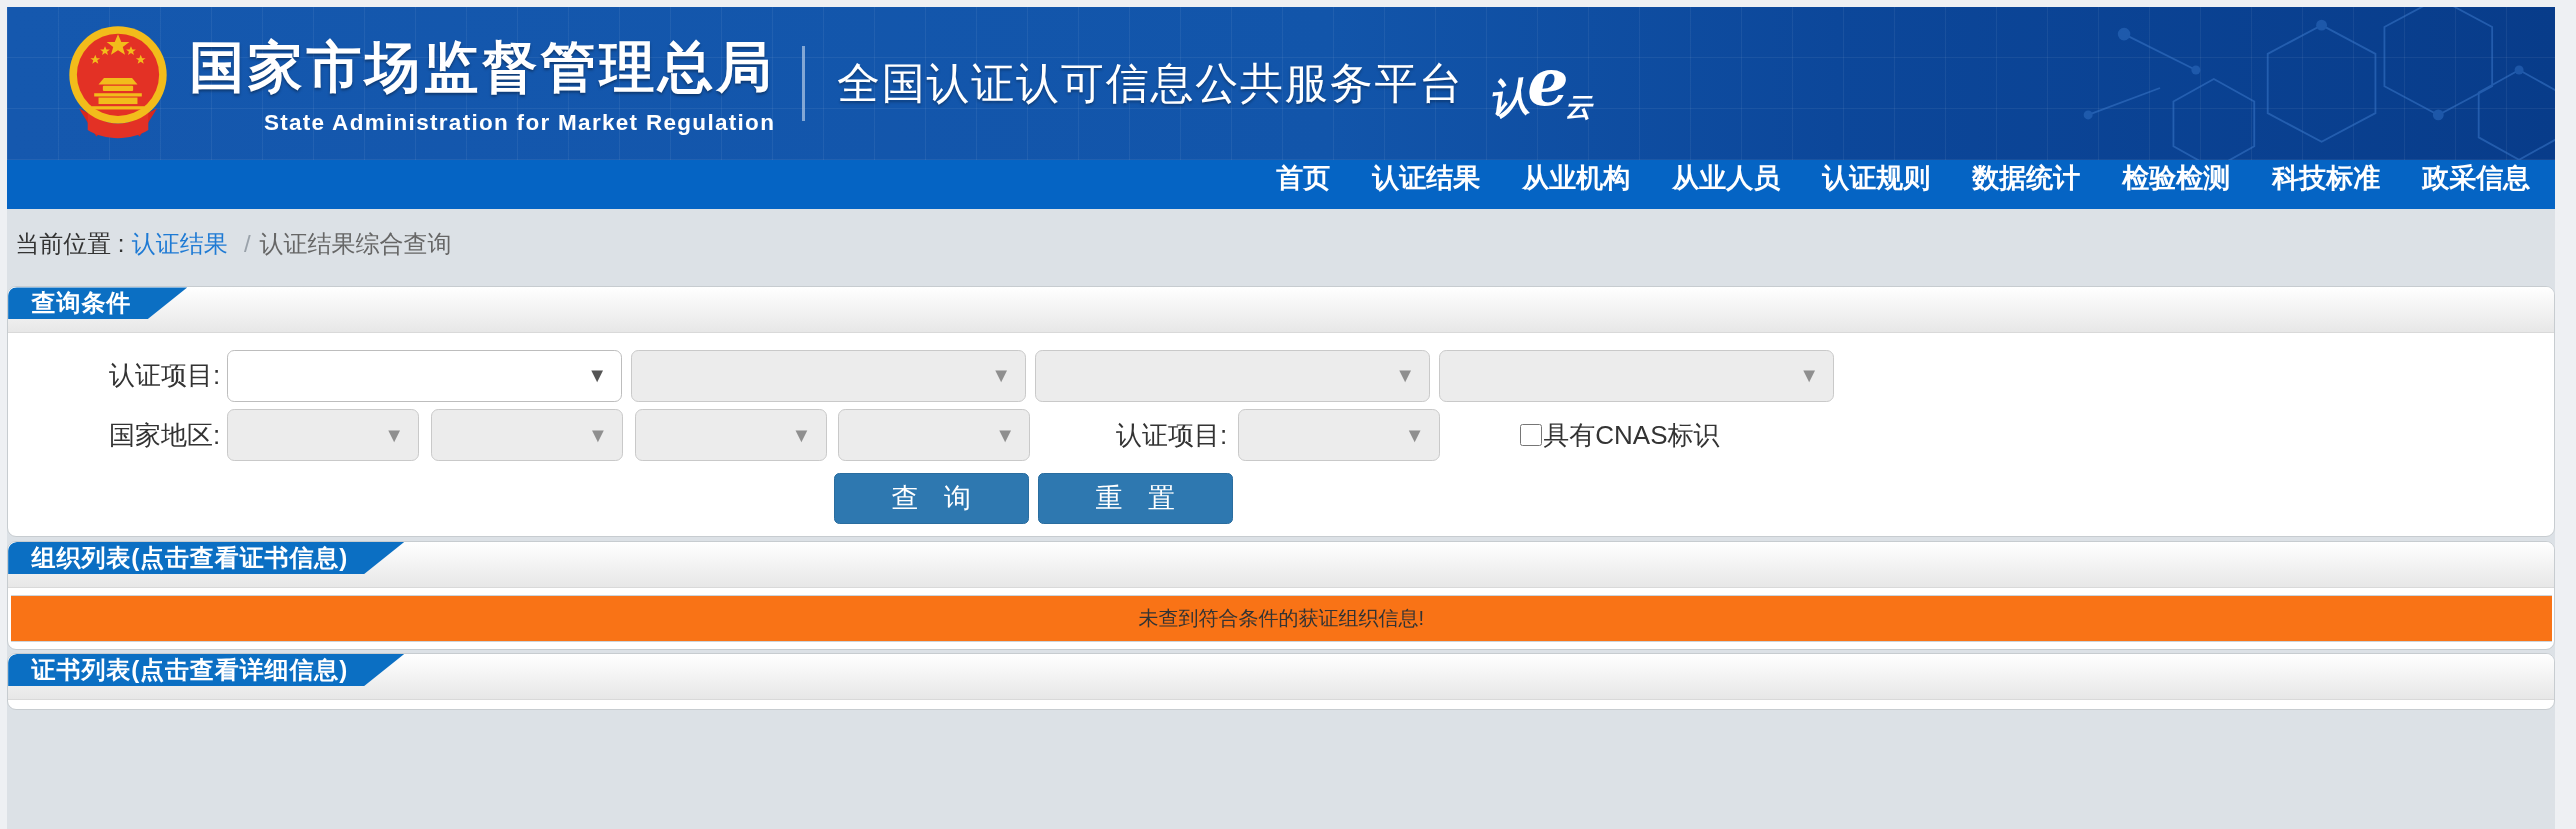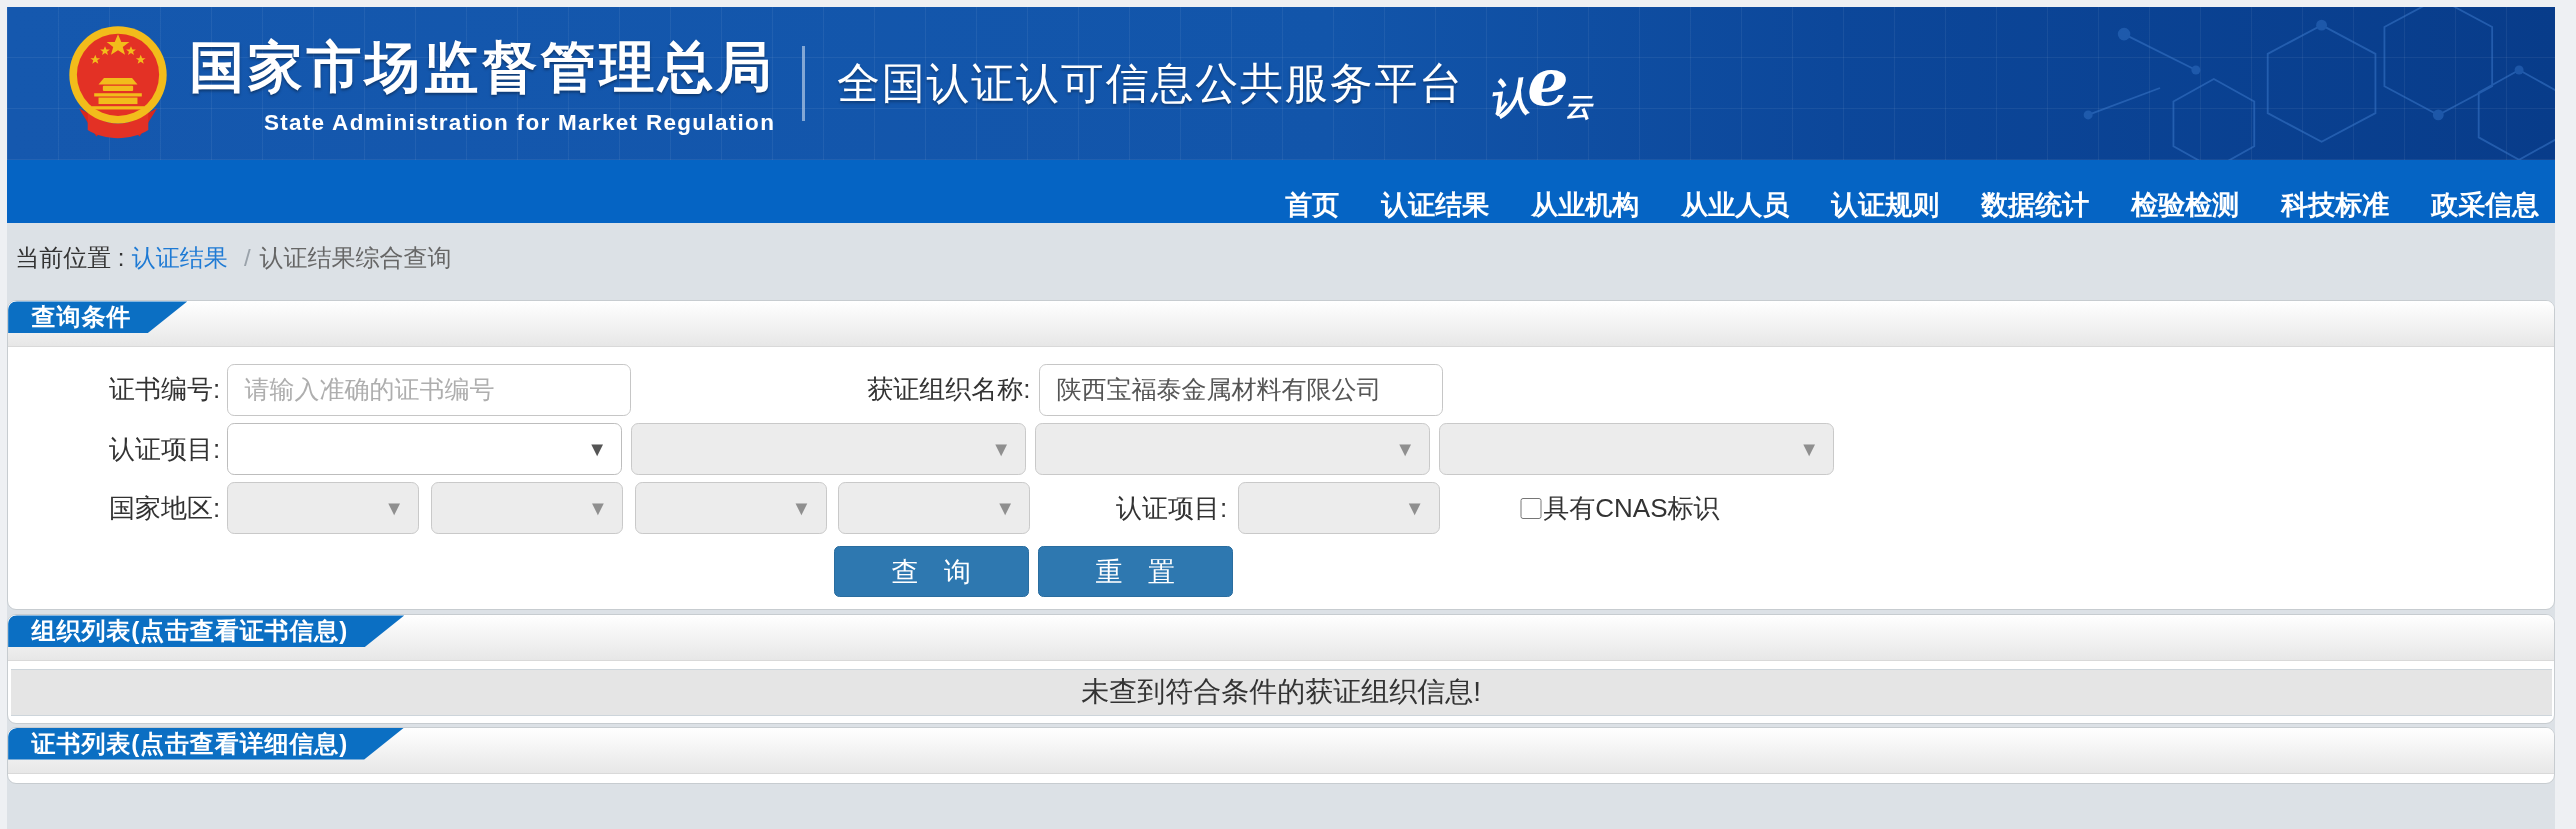--- a/index.html
+++ b/index.html
@@ -34,22 +34,22 @@
   .platform-title{color:#fff;font-size:43px;letter-spacing:1.8px;white-space:nowrap;position:relative;z-index:2;
     text-shadow:0 1.8px 2.7px rgba(0,0,0,.3);}
   .cloudlogo{display:flex;align-items:flex-end;color:#fff;margin-left:25px;position:relative;z-index:2;
     font-style:italic;font-weight:bold;line-height:1;}
   .cloudlogo .l-ren{font-size:40px;transform:rotate(-6deg);}
   .cloudlogo .l-e{font-size:65px;margin:0 -3.6px 1.8px -1.8px;font-family:"DejaVu Serif",serif;}
   .cloudlogo .l-yun{font-size:27px;margin-bottom:-3.6px;}
 
   
   .topnav{
-    height:63px;background:#0564c4;display:flex;align-items:flex-end;
-    justify-content:flex-end;gap:42px;padding-right:16px;
+    height:49px;background:#0564c4;display:flex;align-items:flex-start;
+    justify-content:flex-end;gap:42px;padding-right:25px;
   }
   .nav-item{color:#fff;font-size:27px;font-weight:bold;white-space:nowrap;cursor:pointer;}
 
   
   .main{background:#dce1e6;height:622px;}
   .breadcrumb{height:70px;display:flex;align-items:center;padding-left:8px;font-size:24px;color:#333;}
   .breadcrumb .bc-link{color:#1e7ad4;margin:0 7.2px;cursor:pointer;}
   .breadcrumb .bc-sep{color:#9aa2aa;margin:0 9px;}
   .breadcrumb .bc-cur{color:#666;}
 
@@ -87,22 +87,22 @@
   .cnasbox{display:flex;align-items:center;margin-left:80px;}
   .cnasbox input{width:21.6px;height:21.6px;margin:0 1.8px 0 0;}
   .cnasbox label{font-size:26px;color:#333;}
   .btnrow{margin-left:219px;width:1612px;display:flex;justify-content:center;gap:9px;margin-top:10.8px;}
   .btn{width:195px;height:51px;border:0.9px solid #2a6d9f;border-radius:5.4px;background:#2e78b0;color:#fff;
     font-size:27px;letter-spacing:9px;text-indent:9px;cursor:pointer;
     font-family:"Liberation Sans","DejaVu Sans",sans-serif;}
 
   
   .org-body{padding:7.2px 2.7px;}
-  .empty-bar{height:45px;background:#e5e5e5;border-top:0.9px solid #cdd5db;border-bottom:0.9px solid #cdd5db;
-    display:flex;align-items:center;justify-content:center;font-size:28px;color:#333;}
+  .empty-bar{height:45px;background:#f97316;border-top:0.9px solid #cdd5db;border-bottom:0.9px solid #cdd5db;
+    display:flex;align-items:center;justify-content:center;font-size:20px;color:#333;}
   .cert-body{height:9px;}
 </style>
 </head>
 <body>
 
 <div class="page">
 
   <header class="site-header">
     <svg class="hexdeco" width="808" height="153" viewBox="0 0 900 170" fill="none">
       <g stroke="#3a77c9" stroke-width="2">
@@ -182,26 +182,20 @@
       <span class="bc-sep">/</span>
       <span class="bc-cur">认证结果综合查询</span>
     </div>
 
     <section class="panel p-query">
       <div class="panel-head">
         <div class="head-tab">查询条件</div>
       </div>
       <div class="qform">
 
-        <div class="frow">
-          <div class="flabel">证书编号:</div>
-          <input class="tinput" type="text" placeholder="请输入准确的证书编号" style="">
-          <div class="flabel mid">获证组织名称:</div>
-          <input class="tinput" type="text" value="陕西宝福泰金属材料有限公司" style="">
-        </div>
 
         <div class="frow">
           <div class="flabel">认证项目:</div>
           <div class="sel sel-lg">
               <span class="arr">▼</span>
             </div>
           <div class="sel sel-lg disabled">
               <span class="arr">▼</span>
             </div>
           <div class="sel sel-lg disabled">

